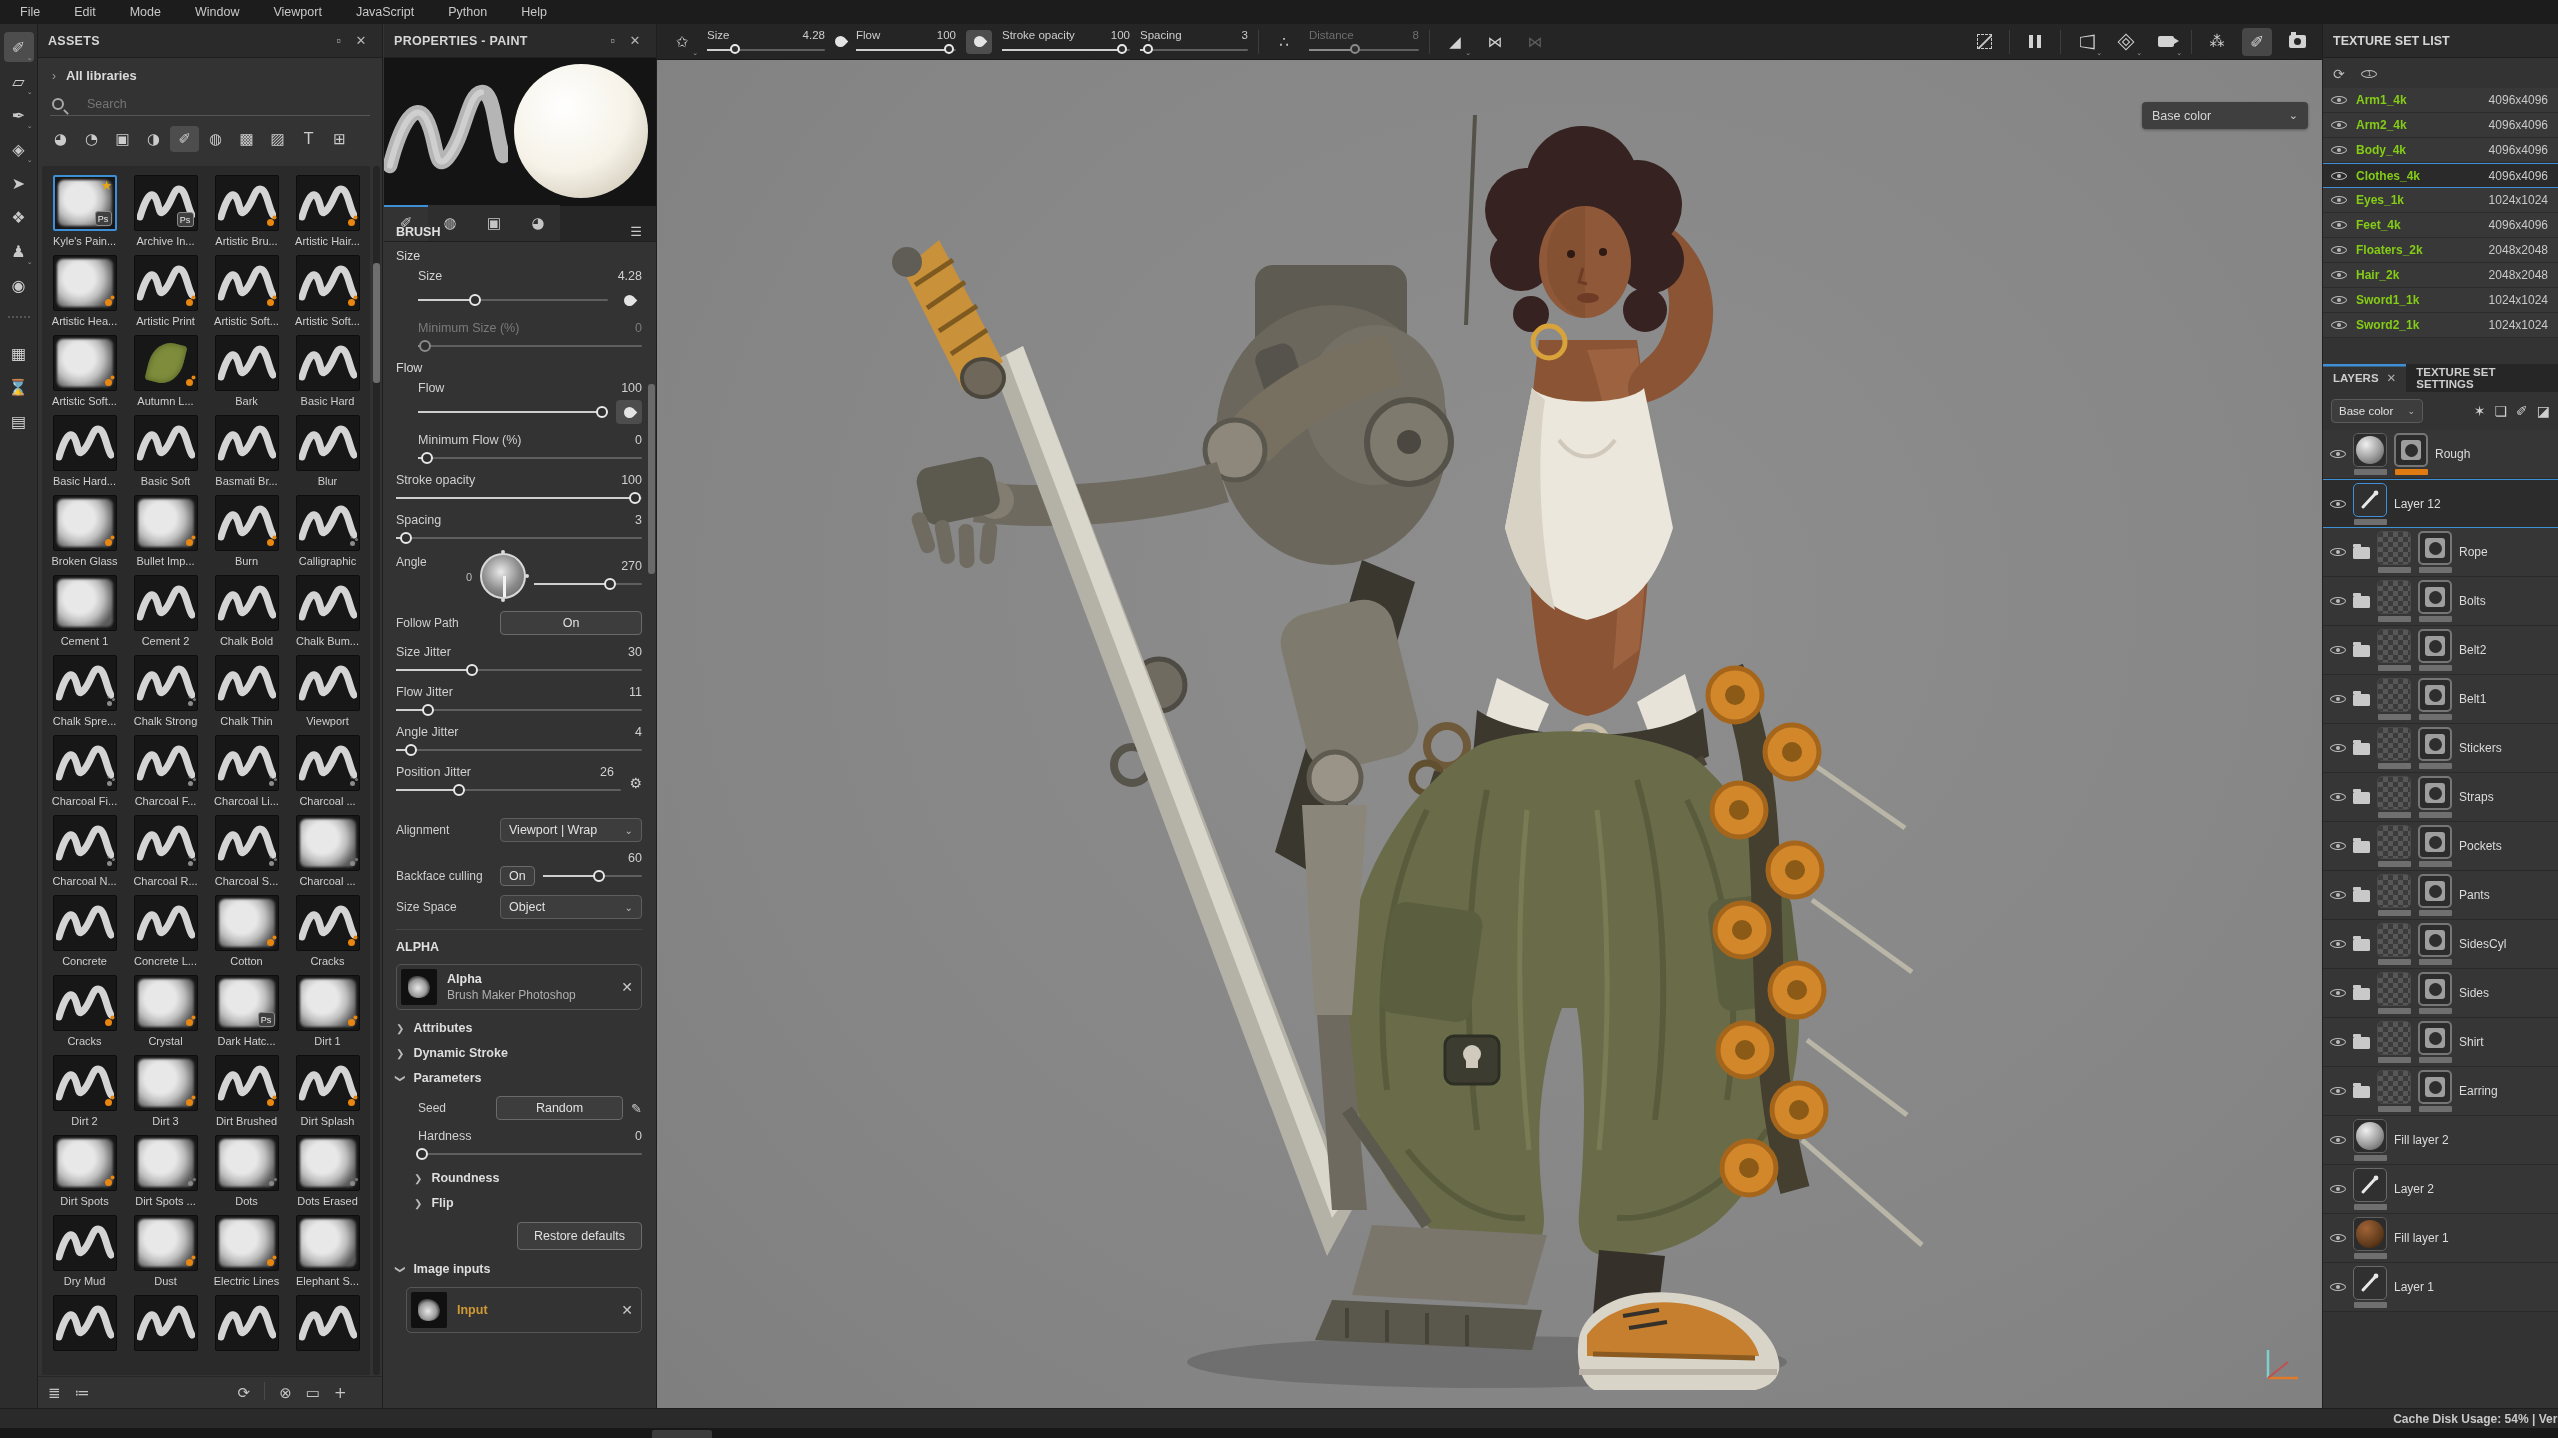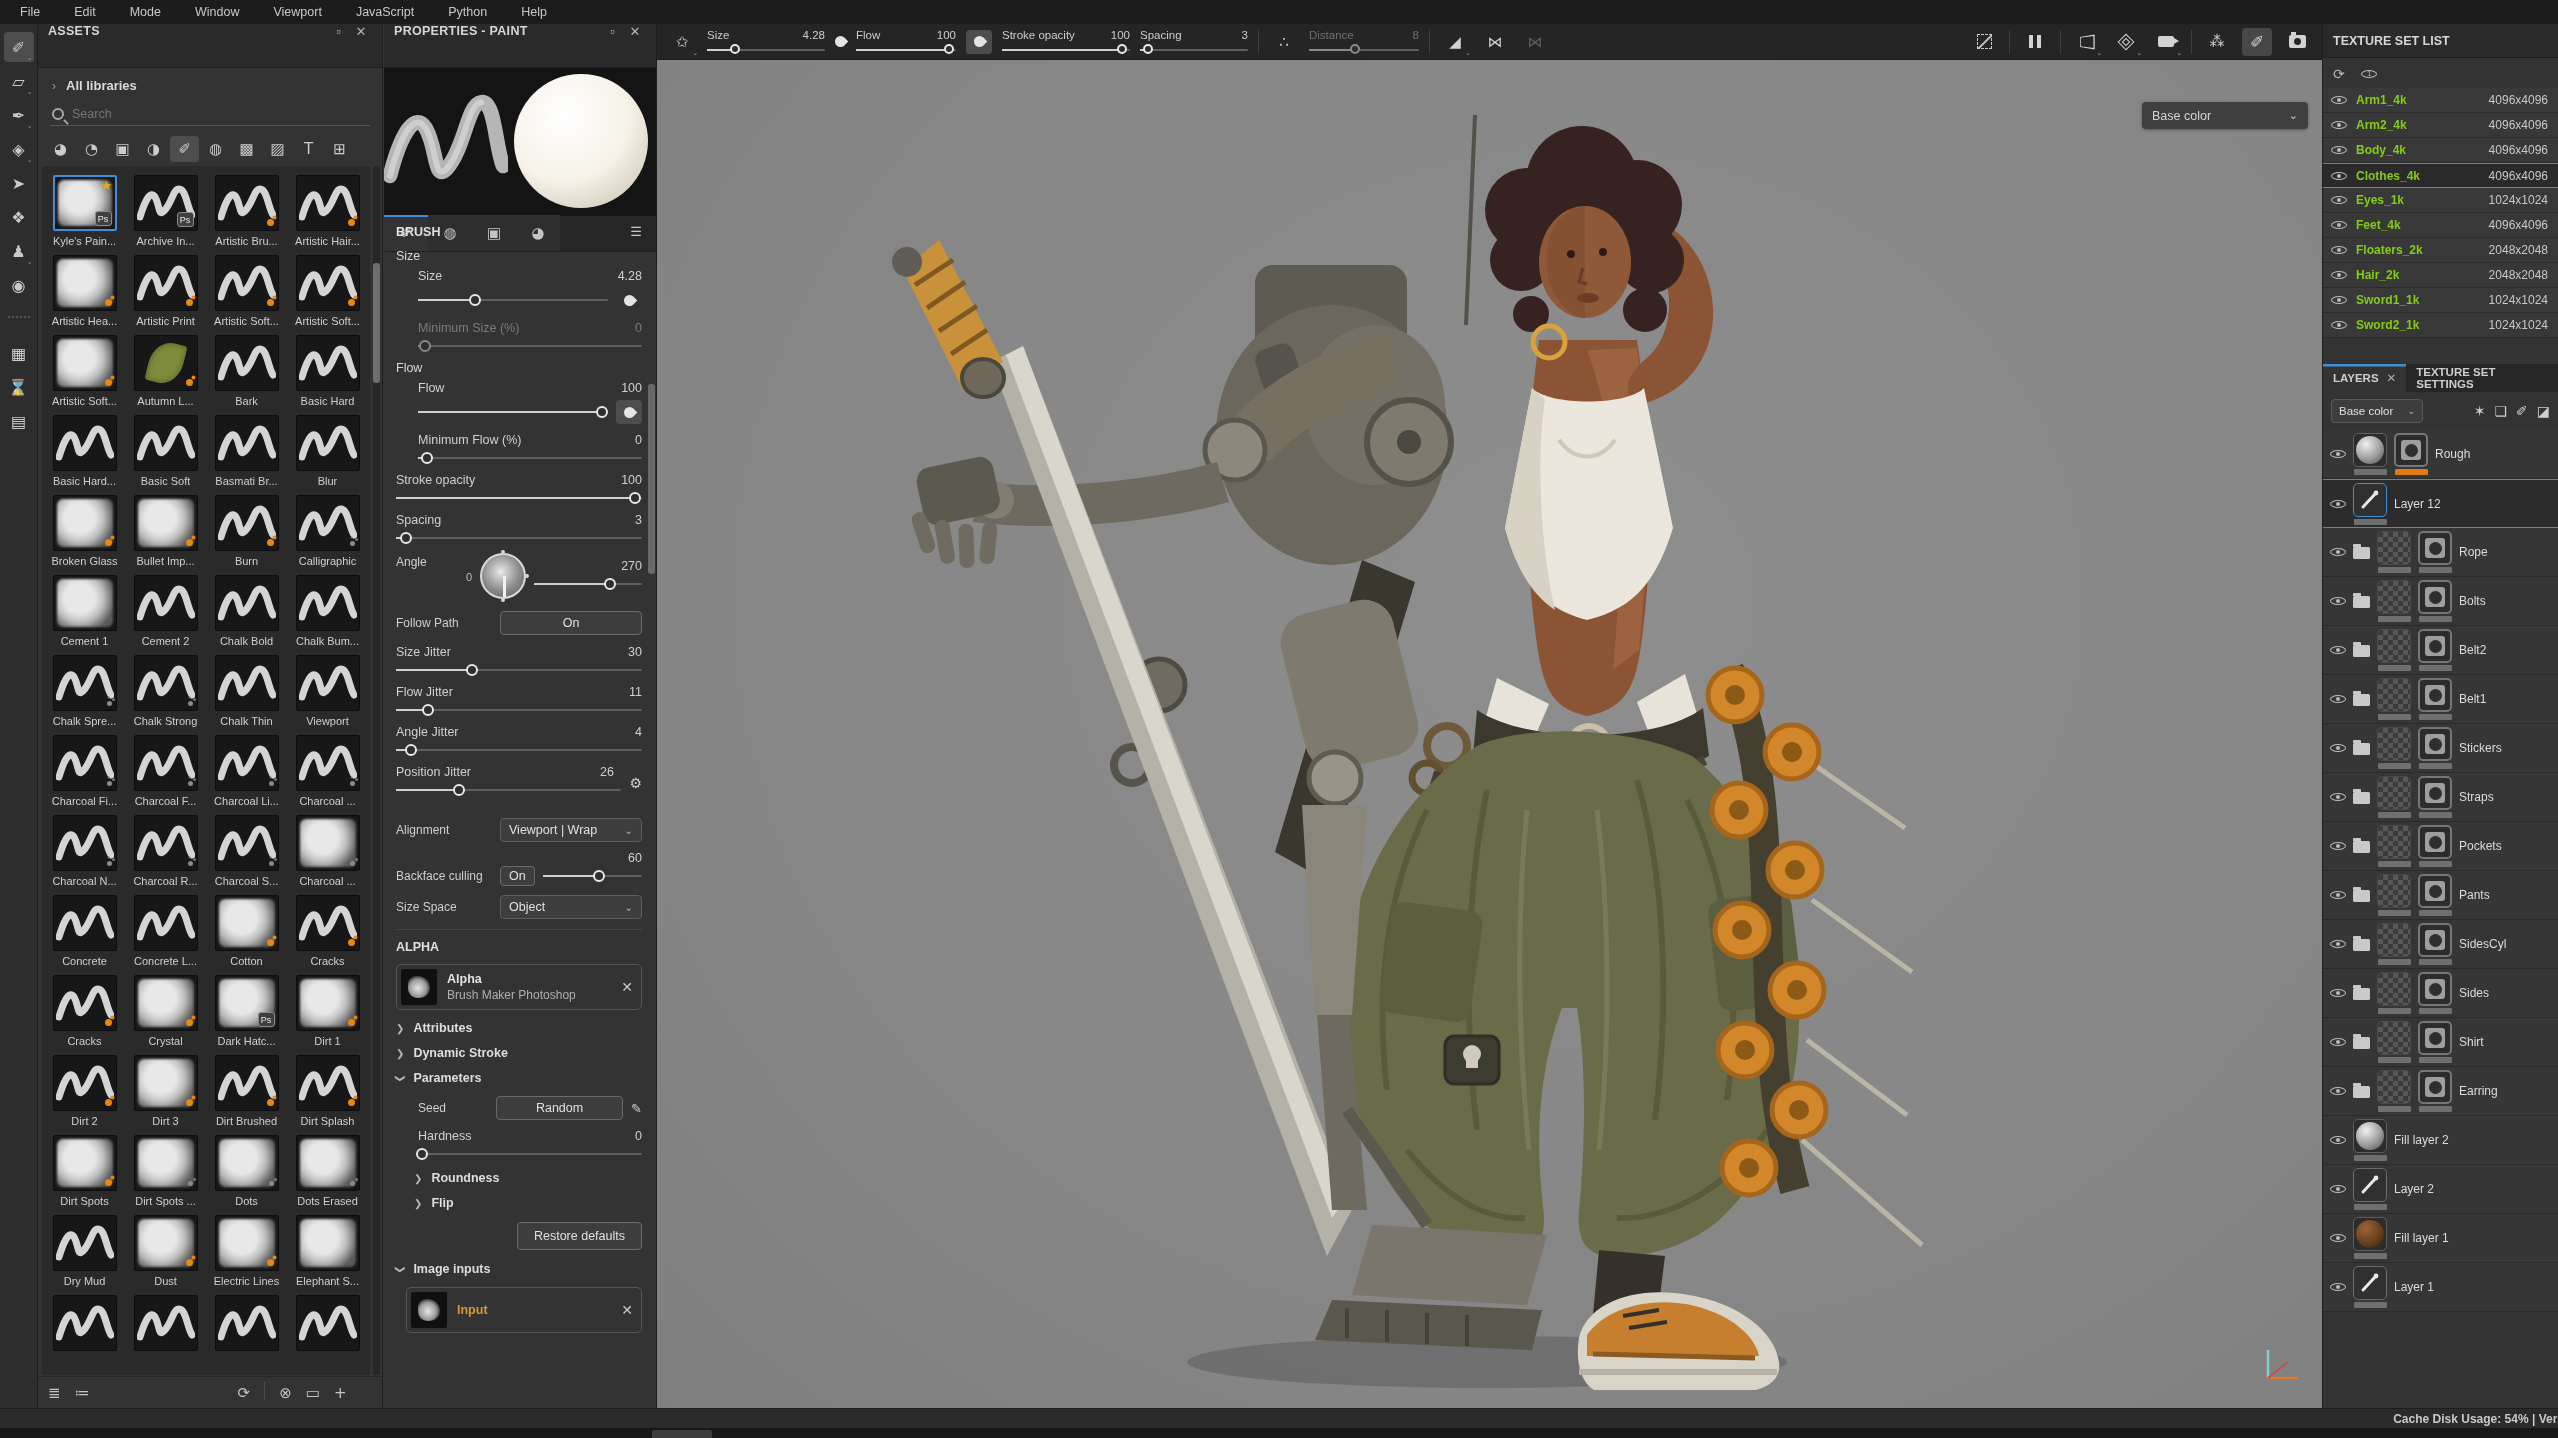--- a/index.html
+++ b/index.html
@@ -22,31 +22,31 @@
   .tool.disabled{ color:#5d5d5d; }
   .tool .chev{ position:absolute; right:1px; bottom:0px; font-size:7px; color:#9a9a9a;}
   .tool-div{ width:22px; height:6px; border-top:2px dotted #555; margin:3px 0;}
 
   .panel{ position:absolute; top:0; bottom:0; background:#333333; }
   .assets{ left:38px; width:345px; border-right:1px solid #1e1e1e;}
   .props{ left:384px; width:273px; border-right:1px solid #1e1e1e;}
   .viewcol{ left:657px; width:1665px; }
   .rightcol{ left:2322px; width:236px; background:#333333; border-left:1px solid #1e1e1e;}
 
-  .phead{ height:44px; background:#2a2a2a; border-bottom:1px solid #1f1f1f; display:flex; 
+  .phead{ height:34px; background:#2a2a2a; border-bottom:1px solid #1f1f1f; display:flex; align-items:center;
           padding:0 10px; font-weight:bold; font-size:12.5px; color:#d6d6d6; letter-spacing:.3px;}
   .phead .sp{ flex:1; }
   .hicon{ color:#b5b5b5; font-size:13px; width:22px; text-align:center; cursor:pointer;}
 
   
   .crumb{ display:flex; align-items:center; gap:10px; padding:10px 12px 4px 14px; color:#dadada; font-size:13px; font-weight:bold;}
   .crumb .gt{ color:#9a9a9a; font-weight:normal; font-size:12px;}
   .searchrow{ display:flex; align-items:center; gap:8px; margin:6px 12px; border-bottom:1px solid #555; padding:4px 2px;}
   .searchrow input{ background:transparent; border:none; outline:none; color:#9a9a9a; font-size:12.5px; width:200px;
-                    font-family:inherit;}
+                    font-family:inherit;margin-left:15px;}
   .i-mag{ width:12px;height:12px; border:2px solid #a8a8a8; border-radius:50%; position:relative; }
   .i-mag::after{ content:""; position:absolute; width:6px; height:2px; background:#a8a8a8; transform:rotate(45deg);
                  left:9px; top:11px;}
   .filters{ display:flex; align-items:center; gap:2px; padding:4px 8px 6px; }
   .fbtn{ width:29px; height:26px; border-radius:4px; display:flex; align-items:center; justify-content:center;
          color:#cccccc; font-size:15px;}
   .fbtn.selected{ background:#4d4d4d;}
   .agrid-wrap{ position:absolute; top:142px; bottom:33px; left:4px; right:12px; overflow:hidden; background:#2a2a2a; border-radius:2px;}
   .agrid{ display:grid; grid-template-columns:repeat(4,1fr); padding:4px 2px; }
   .acell{ display:flex; flex-direction:column; align-items:center; padding:5px 2px 3px; }

